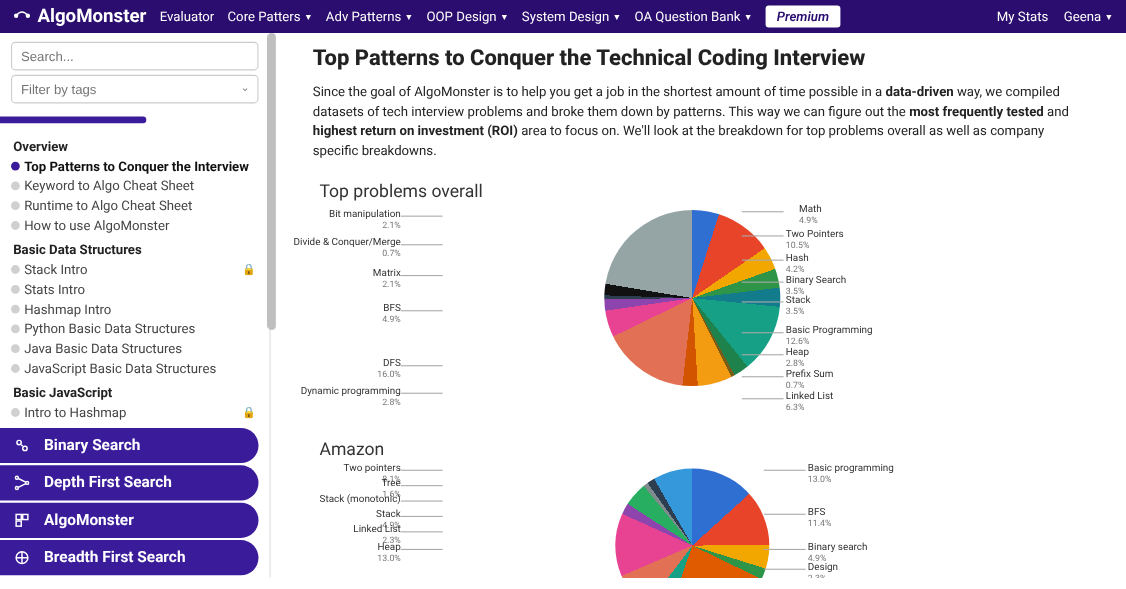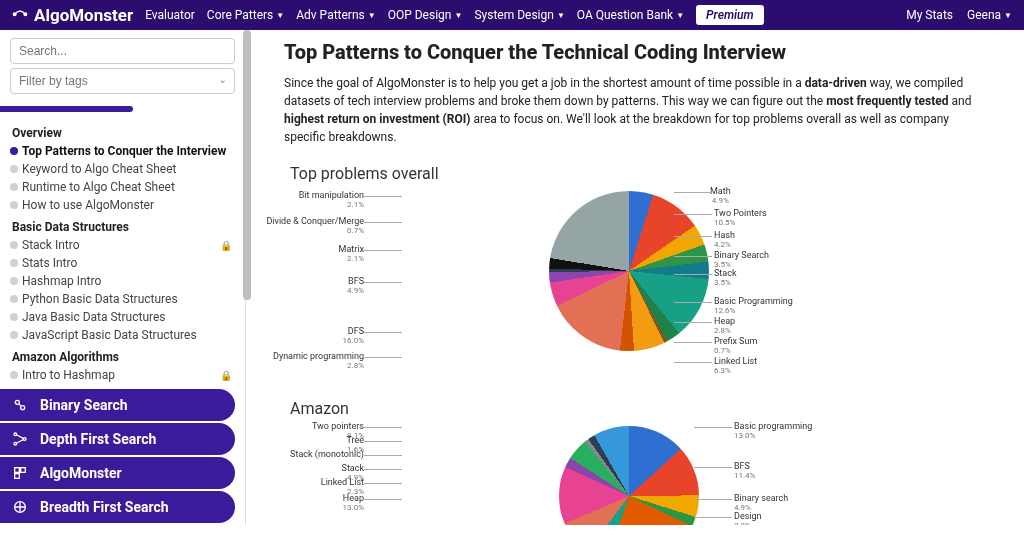--- a/index.html
+++ b/index.html
@@ -129,21 +129,21 @@
           <span>Python Basic Data Structures</span>
         </div>
         <div class="sec-item">
           <span class="dot"></span>
           <span>Java Basic Data Structures</span>
         </div>
         <div class="sec-item">
           <span class="dot"></span>
           <span>JavaScript Basic Data Structures</span>
         </div>
-        <div class="sec-title">Amazon Algorithms</div>
+        <div class="sec-title">Basic JavaScript</div>
         <div class="sec-item">
           <span class="dot"></span>
           <span>Intro to Hashmap</span>
           <span class="lock">🔒</span>
         </div>
         <div class="sec-title">Warm Up</div>
       </div>
     <div id="pills">
         <div class="pill">
           <span class="picon">
@@ -195,21 +195,21 @@
     <h1 class="page-title">Top Patterns to Conquer the Technical Coding Interview</h1>
     <p class="intro">
       <span>Since the goal of AlgoMonster is to help you get a job in the shortest amount of time possible in a </span><b>data-driven</b><span> way, we compiled datasets of tech interview problems and broke them down by patterns. This way we can figure out the </span><b>most frequently tested</b><span> and </span><b>highest return on investment (ROI)</b><span> area to focus on. We'll look at the breakdown for top problems overall as well as company specific breakdowns.</span>
     </p>
 
     <div class="chart-title">Top problems overall</div>
     <div class="chart-wrap" id="chart0">
         <div class="pie-holder" style="top: 4px;">
           <div class="pie" style="width: 160px; height: 160px; background: conic-gradient(rgb(47, 111, 209) 0deg, rgb(47, 111, 209) 17.64deg, rgb(232, 68, 42) 17.64deg, rgb(232, 68, 42) 55.44deg, rgb(242, 166, 0) 55.44deg, rgb(242, 166, 0) 70.56deg, rgb(46, 148, 71) 70.56deg, rgb(46, 148, 71) 83.16deg, rgb(19, 124, 140) 83.16deg, rgb(19, 124, 140) 95.76deg, rgb(22, 160, 133) 95.76deg, rgb(22, 160, 133) 141.12deg, rgb(30, 130, 76) 141.12deg, rgb(30, 130, 76) 151.2deg, rgb(122, 92, 22) 151.2deg, rgb(122, 92, 22) 153.72deg, rgb(243, 156, 18) 153.72deg, rgb(243, 156, 18) 176.4deg, rgb(211, 84, 0) 176.4deg, rgb(211, 84, 0) 186.48deg, rgb(225, 112, 85) 186.48deg, rgb(225, 112, 85) 244.08deg, rgb(232, 67, 147) 244.08deg, rgb(232, 67, 147) 261.72deg, rgb(142, 68, 173) 261.72deg, rgb(142, 68, 173) 269.28deg, rgb(44, 62, 80) 269.28deg, rgb(44, 62, 80) 271.8deg, rgb(17, 17, 17) 271.8deg, rgb(17, 17, 17) 279.36deg, rgb(149, 165, 166) 279.36deg, rgb(149, 165, 166) 360deg);"></div>
         </div>
-        <div class="lbl r" style="left: 426px; top: 0px; text-align: center;">
+        <div class="lbl r" style="left: 442px; top: 0px;">
           <div>Math</div>
           <div class="pct">4.9%</div>
         </div>
         <div class="lead" style="left: 390px; top: 5px; width: 38px;"></div>
         <div class="lbl r" style="left: 430px; top: 22px;">
           <div>Two Pointers</div>
           <div class="pct">10.5%</div>
         </div>
         <div class="lead" style="left: 390px; top: 27px; width: 38px;"></div>
         <div class="lbl r" style="left: 430px; top: 44px;">

